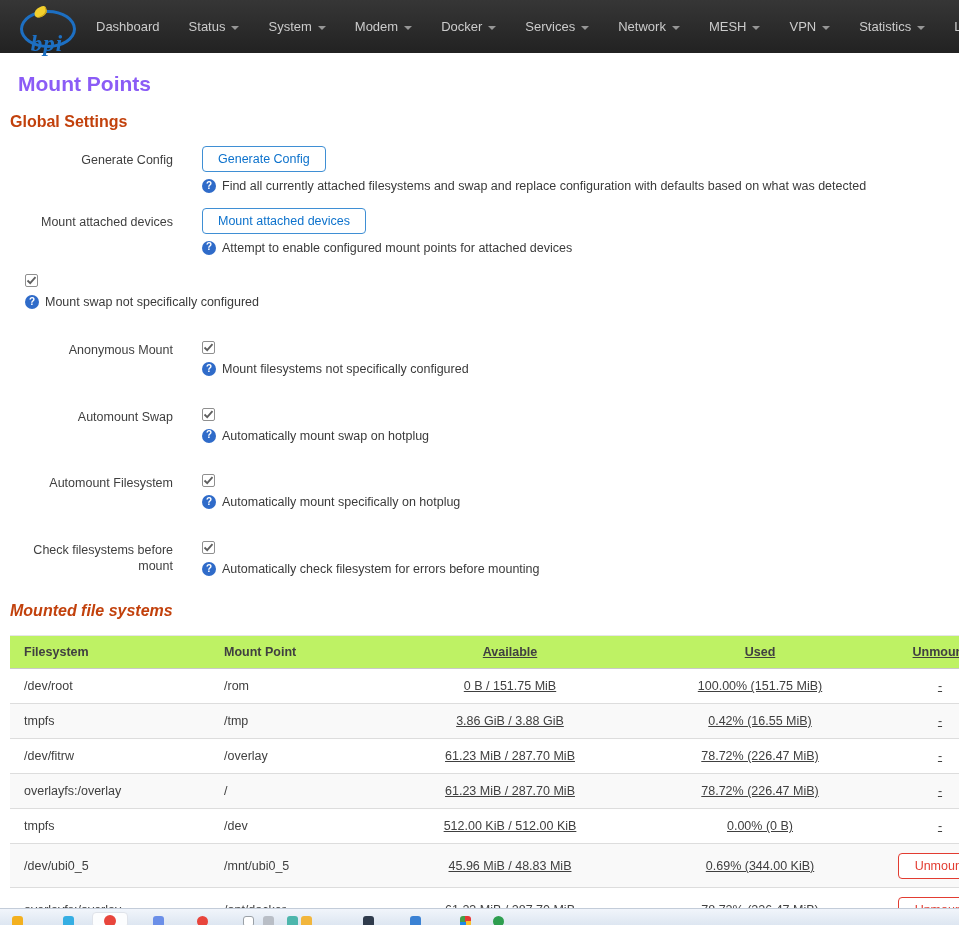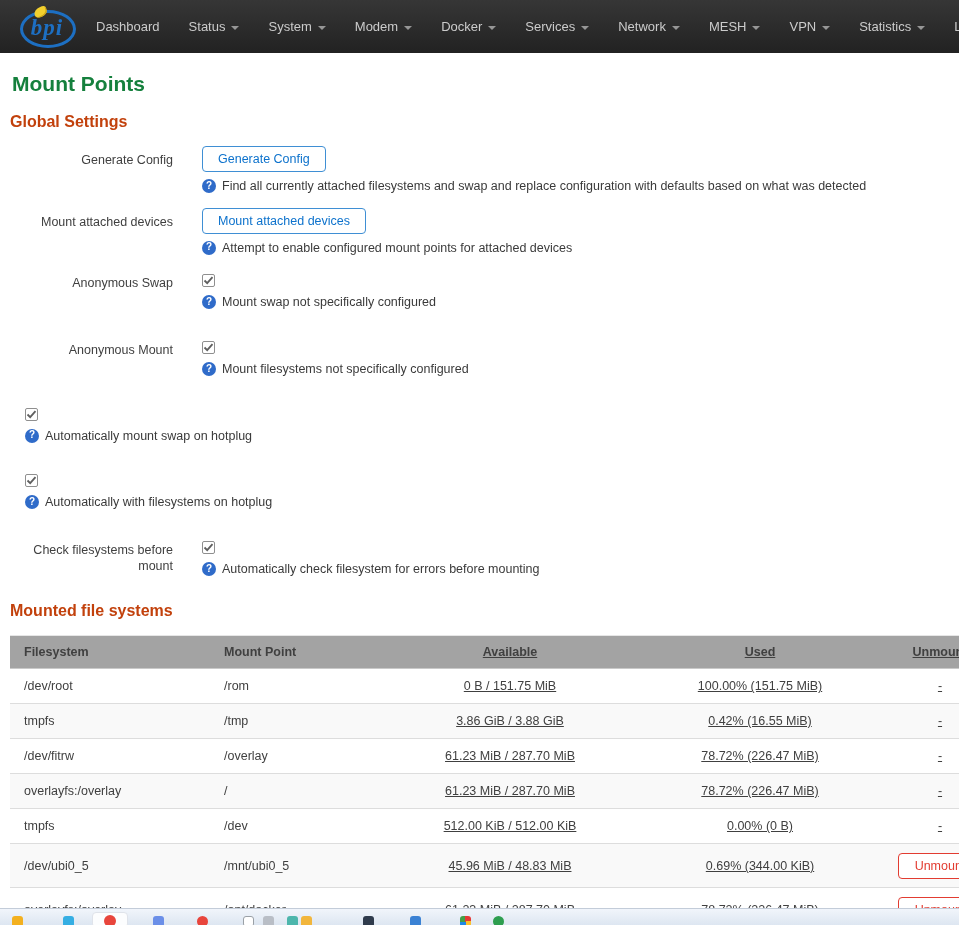--- a/index.html
+++ b/index.html
@@ -10,34 +10,34 @@
   }
 
   
   .navbar {
     height:53px; background:linear-gradient(#363636,#222222);
     display:flex; align-items:center; padding:0 16px;
   }
   .logo { position:relative; width:64px; height:46px; margin:5px 14px 0 2px; flex:none; cursor:pointer; }
   .logo-ellipse { position:absolute; left:2px; top:4px; width:56px; height:38px;
     border:3px solid #1d6fc2; border-radius:50%; }
-  .logo-text { position:absolute; left:29px; top:22px; transform:translate(-50%,-50%);
+  .logo-text { position:absolute; left:29px; top:38px; transform:translate(-50%,-50%);
     color:#1d6fc2; font-size:23px; font-weight:bold; font-style:italic;
     font-family:"Liberation Serif","DejaVu Serif",serif; letter-spacing:1px; }
   .logo-banana { position:absolute; left:16px; top:1px; width:13px; height:10px;
     background:#f2d02e; border-radius:70% 30% 60% 40%; transform:rotate(-18deg);
     box-shadow:inset -1px -1px 0 #caa41a; }
   .nav-items { display:flex; align-items:center; gap:29px; font-size:13px; color:#cbcbcb; }
   .nav-item { display:flex; align-items:center; gap:6px; cursor:pointer; white-space:nowrap; }
   .caret { width:0; height:0; border-left:4px solid transparent; border-right:4px solid transparent;
     border-top:4px solid #969696; margin-top:2px; }
 
   
   .page { padding:10px 0 0 10px; }
-  .page-title { font-size:21px; font-weight:bold; color:#15803d; margin:9px 0 0 2px; }
+  .page-title { font-size:21px; font-weight:bold; color:#8b5cf6; margin:9px 0 0 8px; }
   .section-heading { font-size:16px; font-weight:bold; color:#c2410c; margin:17px 0 15px 0; }
 
   
   .field { display:flex;gap:14px; }
   .field.btn-row { margin-bottom:13px; }
   .field.cb-row { margin-bottom:25px; }
   .field-label { width:163px; flex:none; text-align:right; font-size:12.5px;
     color:#404040; padding-top:6px; line-height:1.3; }
   .field-body { margin-left:15px; }
   .btn-blue { display:inline-block; background:#fff; border:1px solid #3f8fd4; color:#0d72cc;
@@ -50,21 +50,21 @@
     font-size:12.5px; color:#3a3a3a; line-height:1.25; }
   .field.btn-row .help { margin-top:7px; }
   .help-icon { flex:none; width:14px; height:14px; border-radius:50%; background:#2f6bc9;
     color:#fff; font-size:10px; font-weight:bold; display:inline-flex;
     align-items:center; justify-content:center; margin-top:0px; }
 
   
   .table-wrap { width:959px; overflow:hidden; margin-top:8px; }
   table.mounts { border-collapse:collapse; width:1010px; table-layout:fixed;
     font-size:12.5px; color:#404040; }
-  table.mounts th { background:#a3a3a3; border-top:1px solid #e6e6e6;
+  table.mounts th { background:#bef264; border-top:1px solid #e6e6e6;
     border-bottom:1px solid #c9c9c9; font-weight:bold; height:33px; }
   table.mounts td { border-bottom:1px solid #dddddd; height:35px; }
   table.mounts tr.tall td { height:44px; }
   table.mounts tbody tr:nth-child(even) { background:#f9f9f9; }
   th.l, td.l { text-align:left; padding:0 14px; }
   th.c, td.c { text-align:center; padding:0 6px;text-decoration:underline; }
   .btn-danger { display:inline-block; background:#fff; border:1px solid #e23c31; color:#e23c31;
     border-radius:4px; padding:5px 16px; font-size:12.5px; cursor:pointer;
     font-family:inherit; white-space:nowrap; }
 
@@ -153,21 +153,20 @@
     <div class="field-body">
       <button class="btn-blue">Mount attached devices</button>
       <div class="help">
         <span class="help-icon">?</span>
         <span>Attempt to enable configured mount points for attached devices</span>
       </div>
     </div>
   </div>
 
   <div class="field cb-row">
-    <div class="field-label">Anonymous Swap</div>
     <div class="field-body">
       <div class="checkbox">
         <svg width="11" height="11" viewBox="0 0 11 11">
             <polyline points="1.5,5.5 4.2,8.2 9.5,2.2" fill="none" stroke="#5f5f5f" stroke-width="1.8"></polyline>
           </svg>
       </div>
       <div class="help">
         <span class="help-icon">?</span>
         <span>Mount swap not specifically configured</span>
       </div>
@@ -183,63 +182,65 @@
           </svg>
       </div>
       <div class="help">
         <span class="help-icon">?</span>
         <span>Mount filesystems not specifically configured</span>
       </div>
     </div>
   </div>
 
   <div class="field cb-row">
+    <div class="field-label">Automount Swap</div>
     <div class="field-body">
       <div class="checkbox">
         <svg width="11" height="11" viewBox="0 0 11 11">
             <polyline points="1.5,5.5 4.2,8.2 9.5,2.2" fill="none" stroke="#5f5f5f" stroke-width="1.8"></polyline>
           </svg>
       </div>
       <div class="help">
         <span class="help-icon">?</span>
         <span>Automatically mount swap on hotplug</span>
       </div>
     </div>
   </div>
 
   <div class="field cb-row">
-    <div class="field-body">
-      <div class="checkbox">
-        <svg width="11" height="11" viewBox="0 0 11 11">
-            <polyline points="1.5,5.5 4.2,8.2 9.5,2.2" fill="none" stroke="#5f5f5f" stroke-width="1.8"></polyline>
-          </svg>
-      </div>
-      <div class="help">
-        <span class="help-icon">?</span>
-        <span>Automatically with filesystems on hotplug</span>
+    <div class="field-label">Automount Filesystem</div>
+    <div class="field-body">
+      <div class="checkbox">
+        <svg width="11" height="11" viewBox="0 0 11 11">
+            <polyline points="1.5,5.5 4.2,8.2 9.5,2.2" fill="none" stroke="#5f5f5f" stroke-width="1.8"></polyline>
+          </svg>
+      </div>
+      <div class="help">
+        <span class="help-icon">?</span>
+        <span>Automatically mount specifically on hotplug</span>
       </div>
     </div>
   </div>
 
   <div class="field cb-row">
     <div class="field-label">Check filesystems before mount</div>
     <div class="field-body">
       <div class="checkbox">
         <svg width="11" height="11" viewBox="0 0 11 11">
             <polyline points="1.5,5.5 4.2,8.2 9.5,2.2" fill="none" stroke="#5f5f5f" stroke-width="1.8"></polyline>
           </svg>
       </div>
       <div class="help">
         <span class="help-icon">?</span>
         <span>Automatically check filesystem for errors before mounting</span>
       </div>
     </div>
   </div>
 
-  <h2 class="section-heading" style="margin-top:16px;">Mounted file systems</h2>
+  <h2 class="section-heading" style="margin-top:16px;font-style:italic;">Mounted file systems</h2>
 </div>
 
 <div class="table-wrap">
   <table class="mounts" style="margin-left:10px;">
     <colgroup>
         <col style="width:200px">
         <col style="width:150px">
         <col style="width:300px">
         <col style="width:200px">
         <col style="width:160px">

